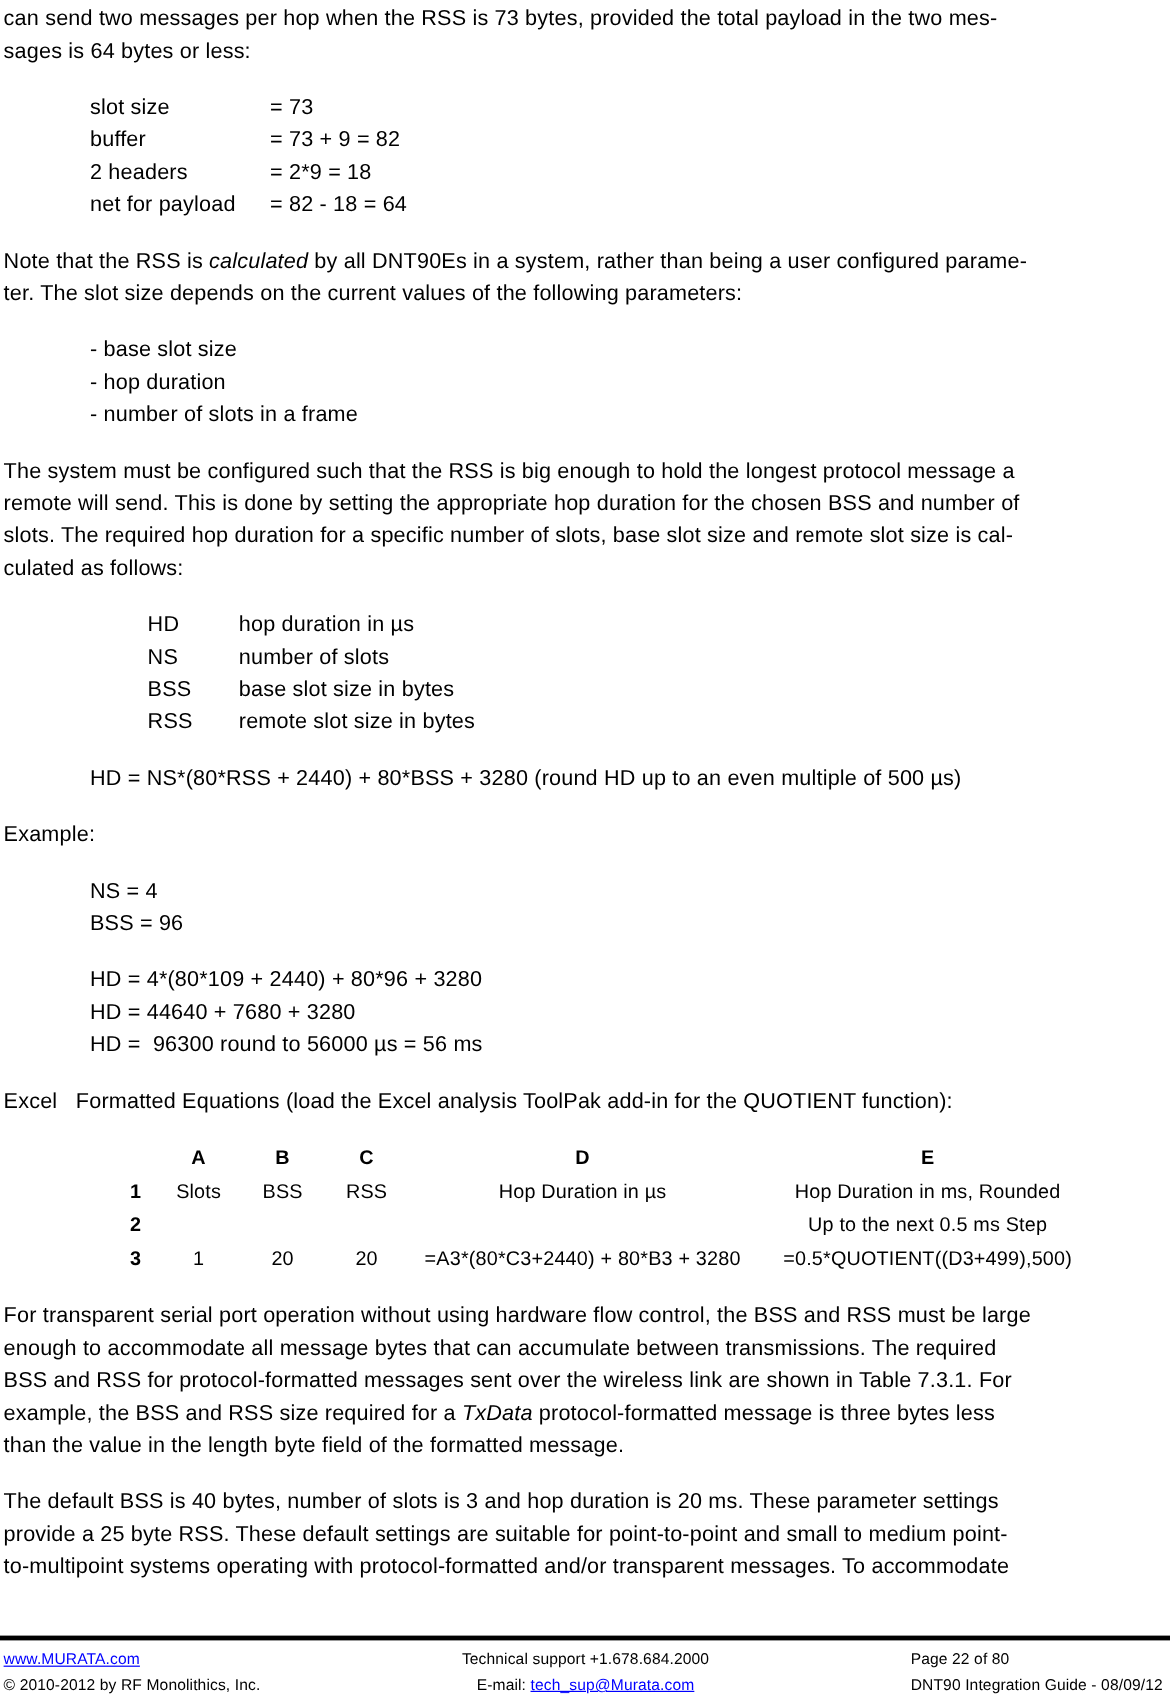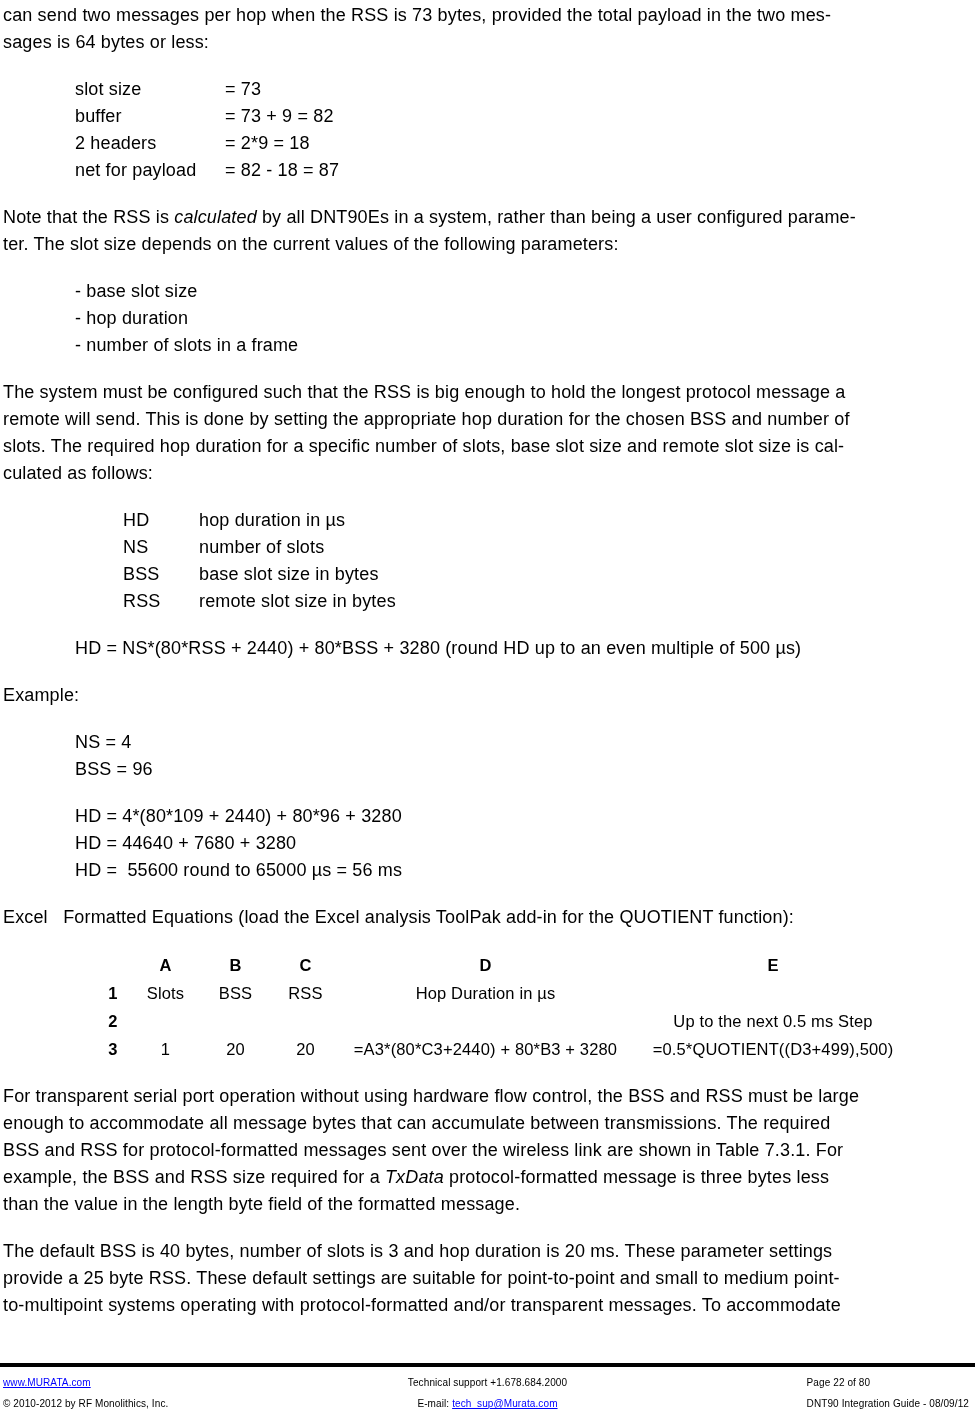--- a/index.html
+++ b/index.html
@@ -37,21 +37,21 @@
   .c-e { width:290px; }
   .xhead { font-weight:bold; }
   
   .rule {
     position:absolute; left:0; right:0; top:1363px; height:4px;
     background:#000000;
   }
   .footer {
     position:absolute; left:3px; right:6px; top:1372px;
     display:flex; justify-content:space-between;
-    font-size:10px; line-height:21px; letter-spacing:0.1px;
+    font-size:13px; line-height:21px; letter-spacing:0.1px;
   }
   .f-left  { text-align:left; }
   .f-center{ text-align:center; }
   .f-right { text-align:left; }
   a.doclink { color:#0000FF; text-decoration:underline; cursor:pointer; }
 </style>
 </head>
 <body>
 
 <div class="page">
@@ -70,21 +70,21 @@
       <div class="calc-row">
         <div class="calc-label">buffer</div>
         <div class="calc-value">= 73 + 9 = 82</div>
       </div>
       <div class="calc-row">
         <div class="calc-label">2 headers</div>
         <div class="calc-value">= 2*9 = 18</div>
       </div>
       <div class="calc-row">
         <div class="calc-label">net for payload</div>
-        <div class="calc-value">= 82 - 18 = 87</div>
+        <div class="calc-value">= 82 - 18 = 64</div>
       </div>
     </div>
 
     <div class="blk">
       <div class="ln"><span>Note that the RSS is </span><span class="it">calculated</span><span> by all DNT90Es in a system, rather than being a user configured parame-</span></div>
       <div class="ln">ter. The slot size depends on the current values of the following parameters:</div>
     </div>
 
     <div class="blk indent">
       <div class="ln">- base slot size</div>
@@ -127,21 +127,21 @@
     </div>
 
     <div class="blk indent">
       <div class="ln">NS = 4</div>
       <div class="ln">BSS = 96</div>
     </div>
 
     <div class="blk indent">
       <div class="ln">HD = 4*(80*109 + 2440) + 80*96 + 3280</div>
       <div class="ln">HD = 44640 + 7680 + 3280</div>
-      <div class="ln">HD =  55600 round to 65000 µs = 56 ms</div>
+      <div class="ln">HD =  96300 round to 56000 µs = 56 ms</div>
     </div>
 
     <div class="blk">
       <div class="ln">Excel   Formatted Equations (load the Excel analysis ToolPak add-in for the QUOTIENT function):</div>
     </div>
 
     <div class="blk xtable">
       <div class="xrow xhead">
         <div class="c-num"></div>
         <div class="xc c-a">A</div>
@@ -149,20 +149,21 @@
         <div class="xc c-c">C</div>
         <div class="xc c-d">D</div>
         <div class="xc c-e">E</div>
       </div>
       <div class="xrow">
         <div class="c-num">1</div>
         <div class="xc c-a">Slots</div>
         <div class="xc c-b">BSS</div>
         <div class="xc c-c">RSS</div>
         <div class="xc c-d">Hop Duration in µs</div>
+        <div class="xc c-e">Hop Duration in ms, Rounded</div>
       </div>
       <div class="xrow">
         <div class="c-num">2</div>
         <div class="xc c-a"></div>
         <div class="xc c-b"></div>
         <div class="xc c-c"></div>
         <div class="xc c-d"></div>
         <div class="xc c-e">Up to the next 0.5 ms Step</div>
       </div>
       <div class="xrow">

